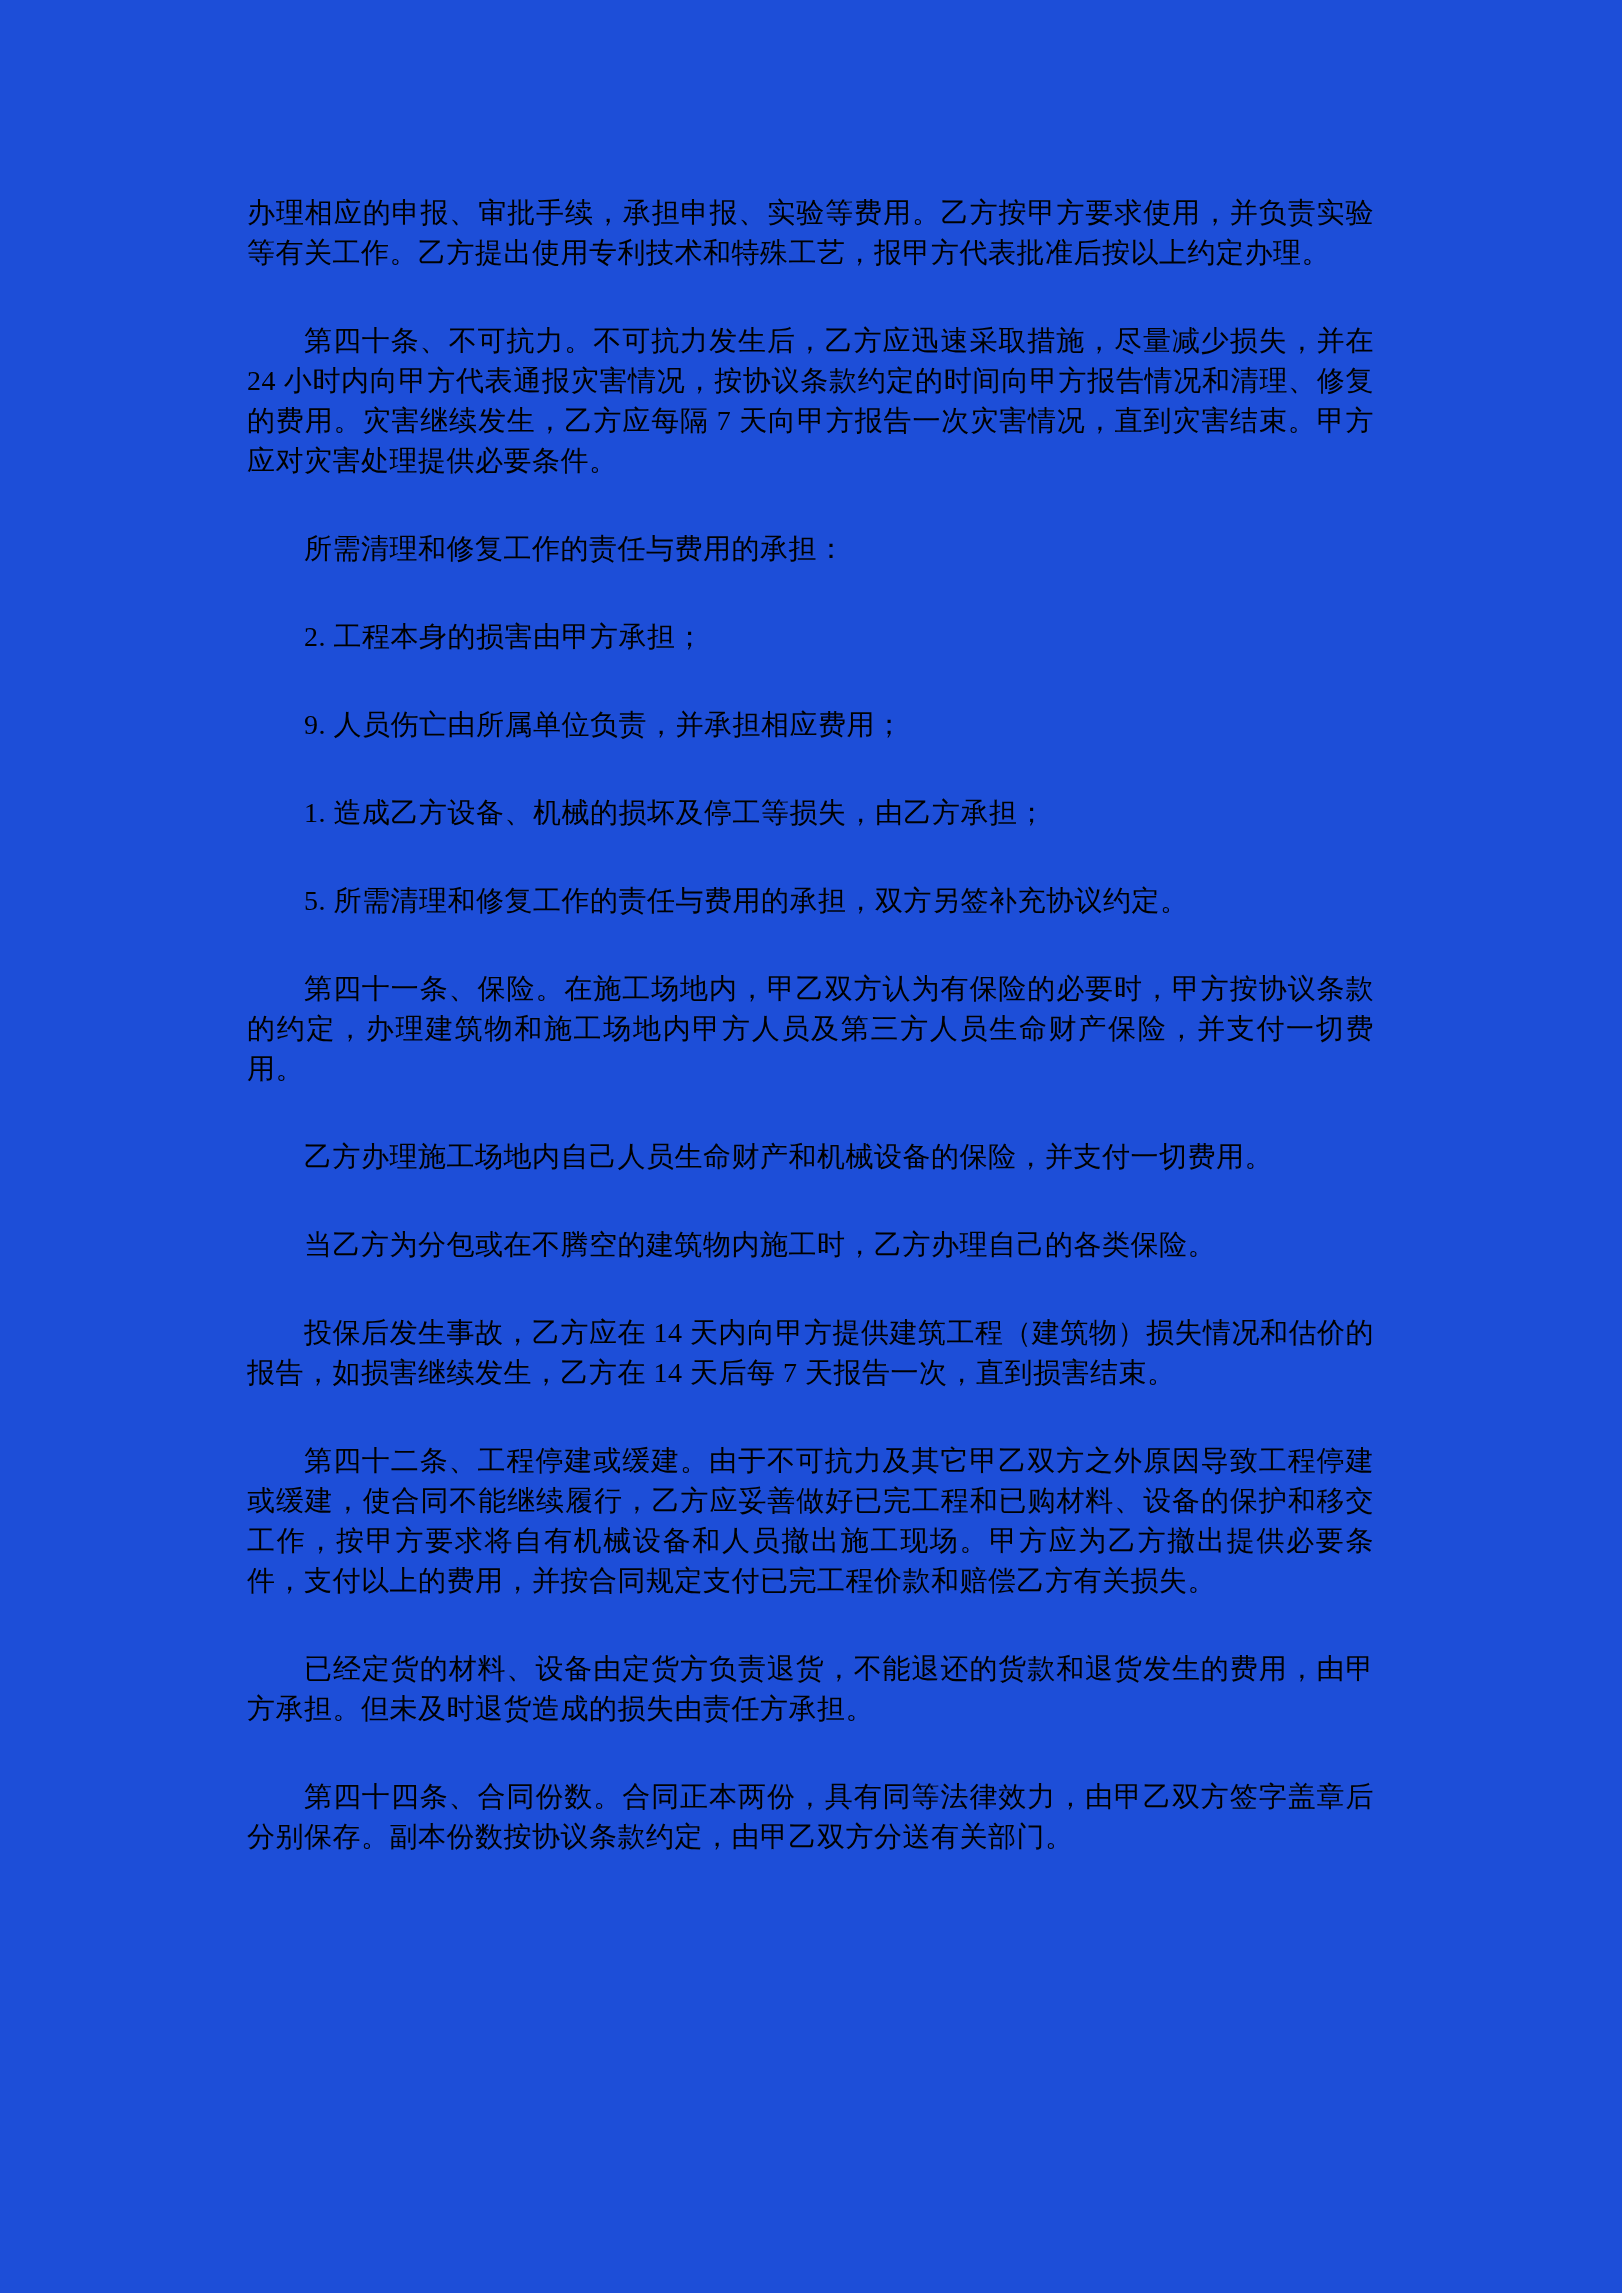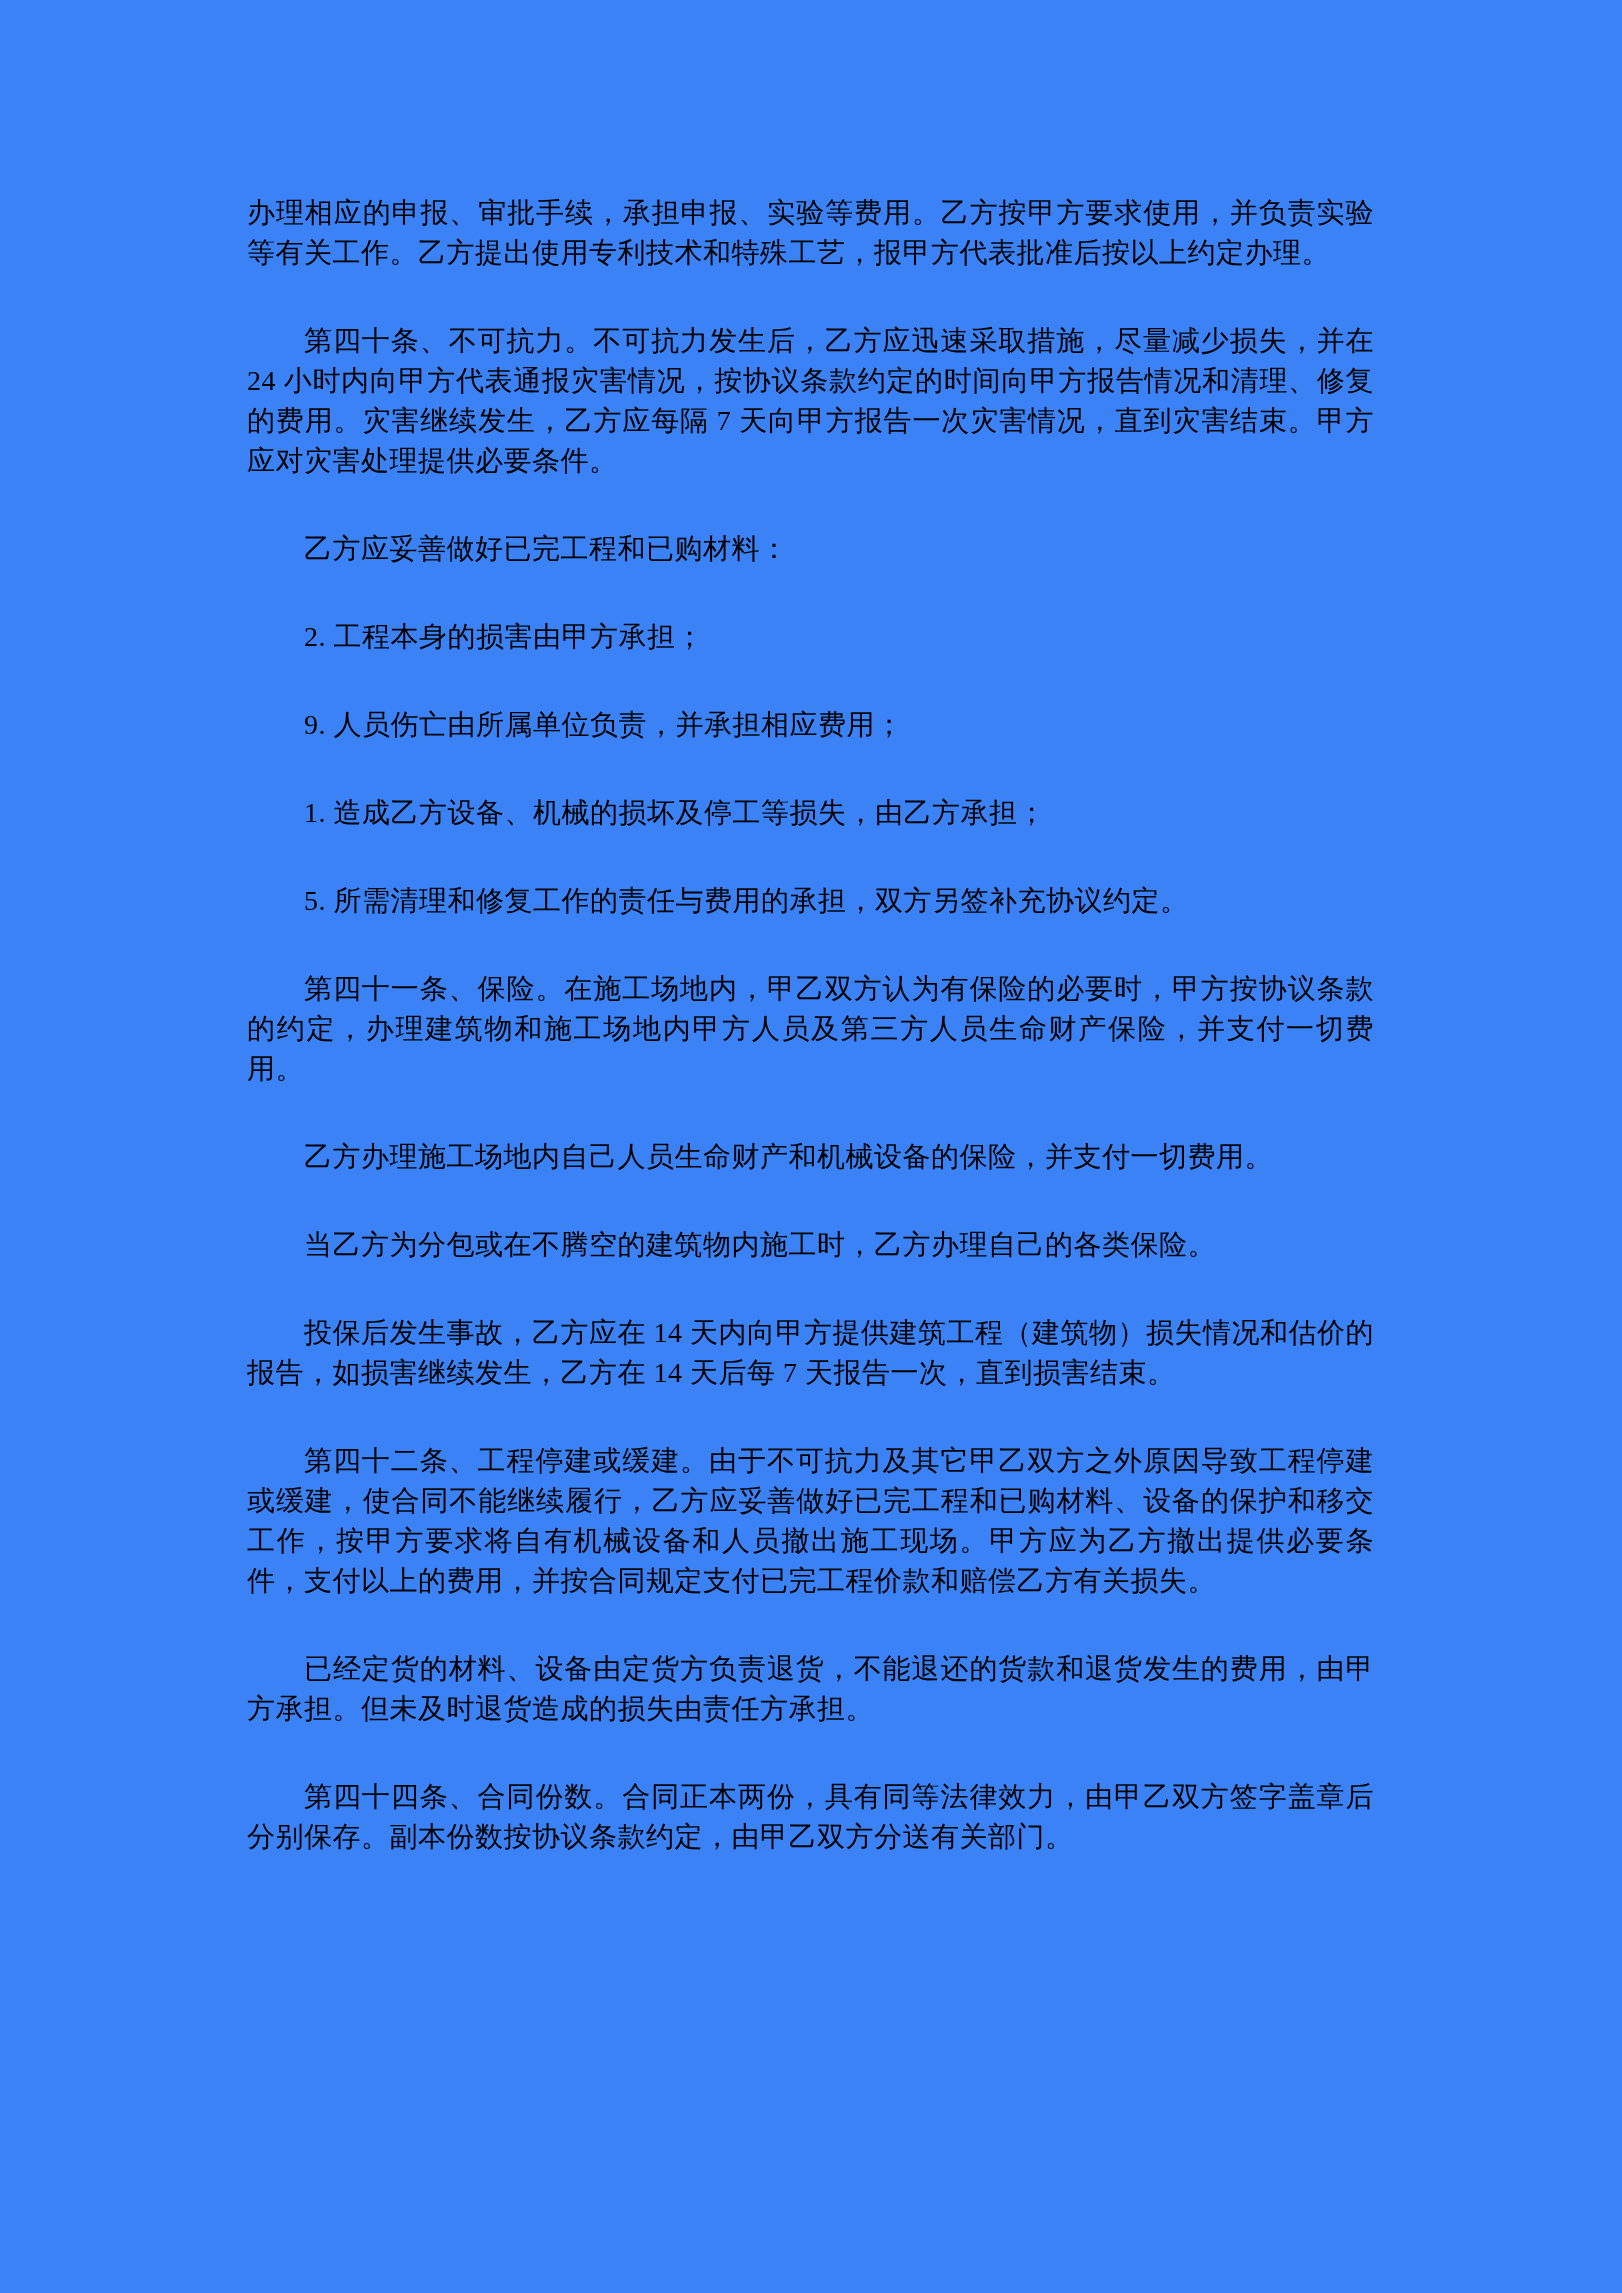--- a/index.html
+++ b/index.html
@@ -4,21 +4,21 @@
 <style>
   html, body {
     margin: 0;
     padding: 0;
     background: #ffffff;
   }
   .page {
     position: relative;
     width: 1623px;
     height: 2294px;
-    background: #3b82f6;
+    background: #1d4ed8;
     overflow: hidden;
   }
   .content {
     position: absolute;
     left: 247px;
     top: 193px;
     width: 1127px;
     font-family: "Liberation Serif", "DejaVu Serif", serif;
     font-size: 28px;
     line-height: 40px;
@@ -37,21 +37,21 @@
     margin-bottom: 16px;
   }
 </style>
 </head>
 <body>
 
 <div class="page">
   <main class="content" id="contract-body">
       <p class="para">办理相应的申报、审批手续，承担申报、实验等费用。乙方按甲方要求使用，并负责实验等有关工作。乙方提出使用专利技术和特殊工艺，报甲方代表批准后按以上约定办理。</p>
       <p class="para indent">第四十条、不可抗力。不可抗力发生后，乙方应迅速采取措施，尽量减少损失，并在 24 小时内向甲方代表通报灾害情况，按协议条款约定的时间向甲方报告情况和清理、修复的费用。灾害继续发生，乙方应每隔 7 天向甲方报告一次灾害情况，直到灾害结束。甲方应对灾害处理提供必要条件。</p>
-      <p class="para indent">乙方应妥善做好已完工程和已购材料：</p>
+      <p class="para indent">所需清理和修复工作的责任与费用的承担：</p>
       <p class="para indent">2. 工程本身的损害由甲方承担；</p>
       <p class="para indent">9. 人员伤亡由所属单位负责，并承担相应费用；</p>
       <p class="para indent">1. 造成乙方设备、机械的损坏及停工等损失，由乙方承担；</p>
       <p class="para indent">5. 所需清理和修复工作的责任与费用的承担，双方另签补充协议约定。</p>
       <p class="para indent">第四十一条、保险。在施工场地内，甲乙双方认为有保险的必要时，甲方按协议条款的约定，办理建筑物和施工场地内甲方人员及第三方人员生命财产保险，并支付一切费用。</p>
       <p class="para indent">乙方办理施工场地内自己人员生命财产和机械设备的保险，并支付一切费用。</p>
       <p class="para indent">当乙方为分包或在不腾空的建筑物内施工时，乙方办理自己的各类保险。</p>
       <p class="para indent">投保后发生事故，乙方应在 14 天内向甲方提供建筑工程（建筑物）损失情况和估价的报告，如损害继续发生，乙方在 14 天后每 7 天报告一次，直到损害结束。</p>
       <p class="para indent">第四十二条、工程停建或缓建。由于不可抗力及其它甲乙双方之外原因导致工程停建或缓建，使合同不能继续履行，乙方应妥善做好已完工程和已购材料、设备的保护和移交工作，按甲方要求将自有机械设备和人员撤出施工现场。甲方应为乙方撤出提供必要条件，支付以上的费用，并按合同规定支付已完工程价款和赔偿乙方有关损失。</p>
       <p class="para indent">已经定货的材料、设备由定货方负责退货，不能退还的货款和退货发生的费用，由甲方承担。但未及时退货造成的损失由责任方承担。</p>

